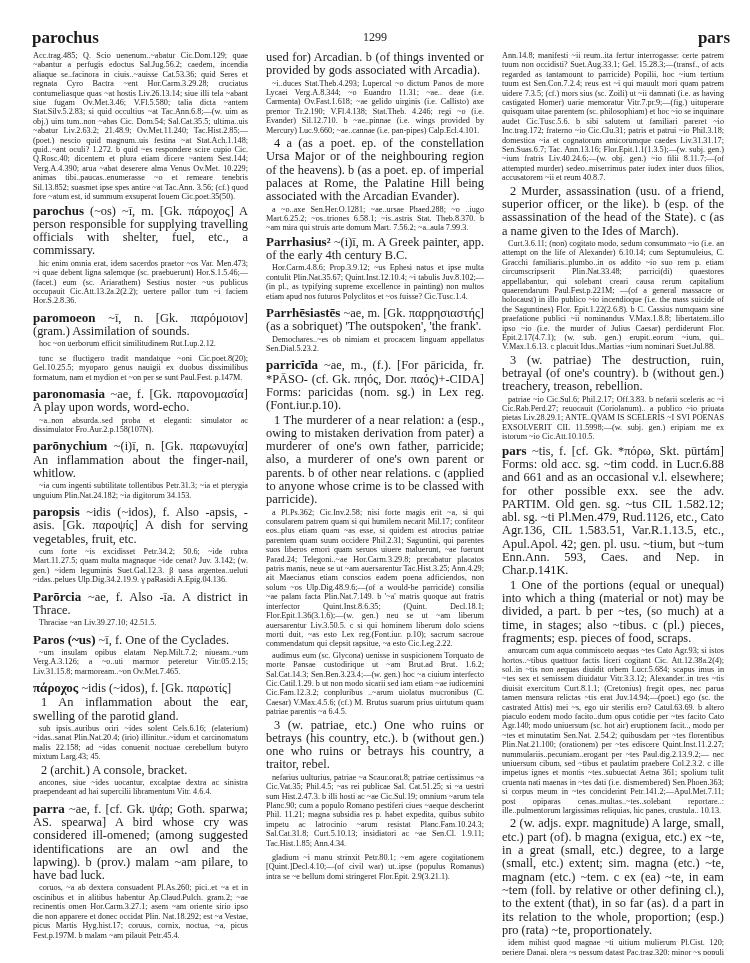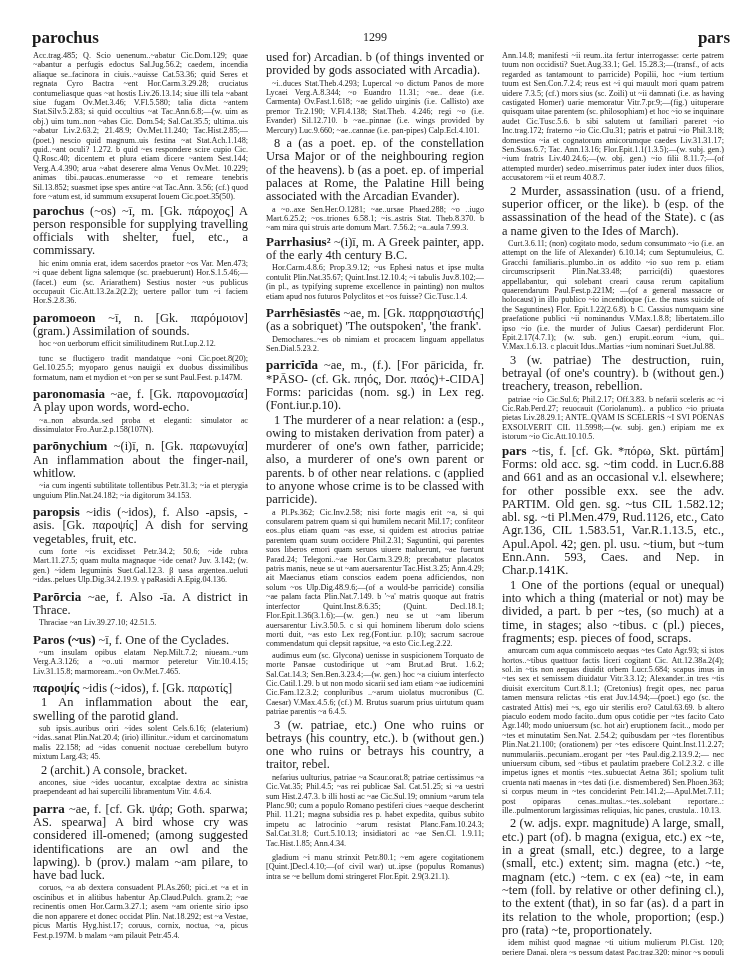--- a/index.html
+++ b/index.html
@@ -68,38 +68,38 @@
       <div class="entry">
         <p class="head-line"><span class="headword">paropsis</span><span> ~idis (~idos), f. Also -apsis, -asis. [Gk. παροψίς] A dish for serving vegetables, fruit, etc.</span></p>
         <p class="cite">cum forte ~is excidisset Petr.34.2; 50.6; ~ide rubra Mart.11.27.5; quam multa magnaque ~ide cenat? Juv. 3.142; (w. gen.) ~idem leguminis Suet.Gal.12.3.   β uasa argentea..ueluti ~idas..pelues Ulp.Dig.34.2.19.9.   γ paRasidi A.Epig.04.136.</p>
       </div>
       <div class="entry">
         <p class="head-line"><span class="headword">Parōrcia</span><span> ~ae, f. Also -īa. A district in Thrace.</span></p>
         <p class="cite">Thraciae ~an Liv.39.27.10; 42.51.5.</p>
       </div>
       <div class="entry">
         <p class="head-line"><span class="headword">Paros (~us)</span><span> ~ī, f. One of the Cyclades.</span></p>
-        <p class="cite">~um insulam opibus elatam Nep.Milt.7.2; niueam..~um Verg.A.3.126; a ~o..uti marmor peteretur Vitr.10.4.15; Liv.31.15.8; marmoream..~on Ov.Met.7.465.</p>
+        <p class="cite">~um insulam opibus elatam Nep.Milt.7.2; niueam..~um Verg.A.3.126; a ~o..uti marmor peteretur Vitr.05.2.15; Liv.31.15.8; marmoream..~on Ov.Met.7.465.</p>
       </div>
       <div class="entry">
-        <p class="head-line"><span class="headword">παροψίς</span><span> ~idis (~idos), f. [Gk. παρωτίς]</span></p>
+        <p class="head-line"><span class="headword">πάροχος</span><span> ~idis (~idos), f. [Gk. παρωτίς]</span></p>
         <p class="def">1 An inflammation about the ear, swelling of the parotid gland.</p>
         <p class="cite">sub ipsis..auribus oriri ~ides solent Cels.6.16; (elaterium) ~idas..sanat Plin.Nat.20.4; (irio) illinitur..~idum et carcinomatum malis 22.158; ad ~idas conuenit noctuae cerebellum butyro mixtum Larg.43; 45.</p>
         <p class="def">2 (archit.) A console, bracket.</p>
         <p class="cite">ancones, siue ~ides uocantur, excalptae dextra ac sinistra praependeant ad hai supercilii libramentum Vitr. 4.6.4.</p>
       </div>
       <div class="entry">
         <p class="head-line"><span class="headword">parra</span><span> ~ae, f. [cf. Gk. ψάρ; Goth. sparwa; AS. spearwa] A bird whose cry was considered ill-omened; (among suggested identifications are an owl and the lapwing). b (prov.) malam ~am pilare, to have bad luck.</span></p>
         <p class="cite">coruos, ~a ab dextera consuadent Pl.As.260; pici..et ~a et in oscinibus et in alitibus habentur Ap.Claud.Pulch. gram.2; ~ae recinentis omen Hor.Carm.3.27.1; asem ~am oriente sirio ipso die non apparere et donec occidat Plin. Nat.18.292; est ~a Vestae, picus Martis Hyg.hist.17; coruus, cornix, noctua, ~a, picus Fest.p.197M.   b malam ~am pilauit Petr.45.4.</p>
       </div>
     </div>
   <div class="col col-2">
       <p class="def first">used for) Arcadian. b (of things invented or provided by gods associated with Arcadia).</p>
       <p class="cite">~i..duces Stat.Theb.4.293; Lupercal ~o dictum Panos de more Lycaei Verg.A.8.344; ~o Euandro 11.31; ~ae.. deae (i.e. Carmenta) Ov.Fast.1.618; ~ae gelido uirginis (i.e. Callisto) axe premor Tr.2.190; V.Fl.4.138; Stat.Theb. 4.246; regi ~o (i.e. Evander) Sil.12.710.   b ~ae..pinnae (i.e. wings provided by Mercury) Luc.9.660; ~ae..cannae (i.e. pan-pipes) Calp.Ecl.4.101.</p>
-      <p class="def">8 a (as a poet. ep. of the constellation Ursa Major or of the neighbouring region of the heavens). b (as a poet. ep. of imperial palaces at Rome, the Palatine Hill being associated with the Arcadian Evander).</p>
+      <p class="def">4 a (as a poet. ep. of the constellation Ursa Major or of the neighbouring region of the heavens). b (as a poet. ep. of imperial palaces at Rome, the Palatine Hill being associated with the Arcadian Evander).</p>
       <p class="cite">a ~o..axe Sen.Her.O.1281; ~ae..ursae Phaed.288; ~o ..iugo Mart.6.25.2; ~os..triones 6.58.1; ~is..astris Stat. Theb.8.370.   b ~am mira qui struis arte domum Mart. 7.56.2; ~a..aula 7.99.3.</p>
       <div class="entry">
         <p class="head-line"><span class="headword">Parrhasius²</span><span> ~(i)ī, m. A Greek painter, app. of the early 4th century B.C.</span></p>
         <p class="cite">Hor.Carm.4.8.6; Prop.3.9.12; ~us Ephesi natus et ipse multa contulit Plin.Nat.35.67; Quint.Inst.12.10.4; ~i tabulis Juv.8.102;—(in pl., as typifying supreme excellence in painting) non multos etiam apud nos futuros Polyclitos et ~os fuisse? Cic.Tusc.1.4.</p>
       </div>
       <div class="entry">
         <p class="head-line"><span class="headword">Parrhēsiastēs</span><span> ~ae, m. [Gk. παρρησιαστής] (as a sobriquet) 'The outspoken', 'the frank'.</span></p>
         <p class="cite">Demochares..~es ob nimiam et procacem linguam appellatus Sen.Dial.5.23.2.</p>
       </div>
       <div class="entry">

